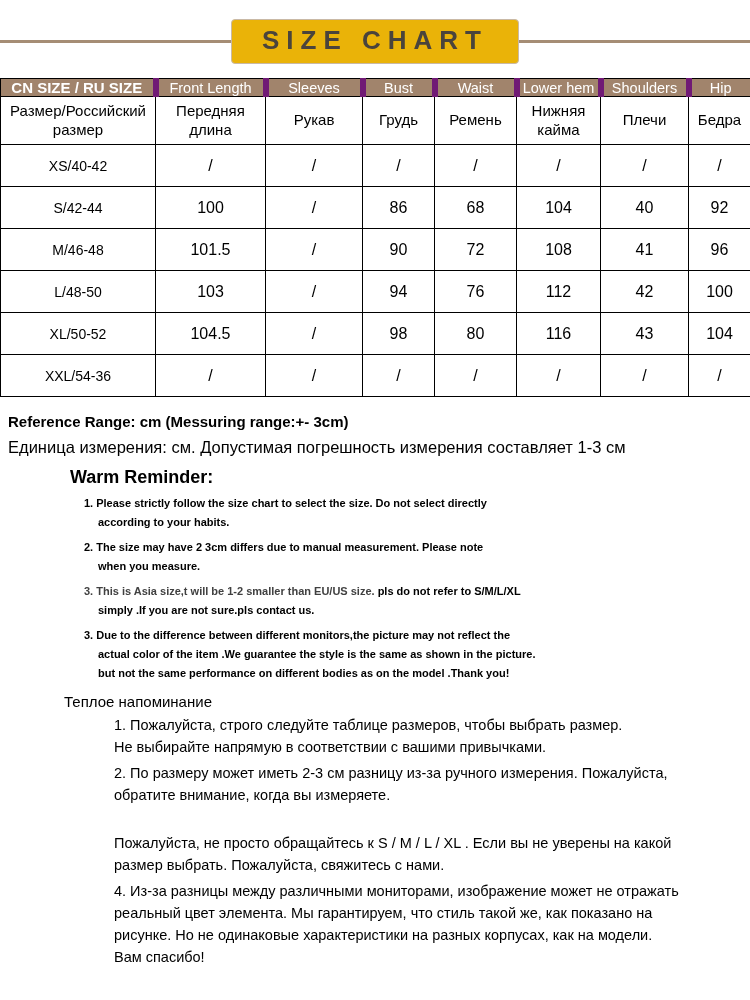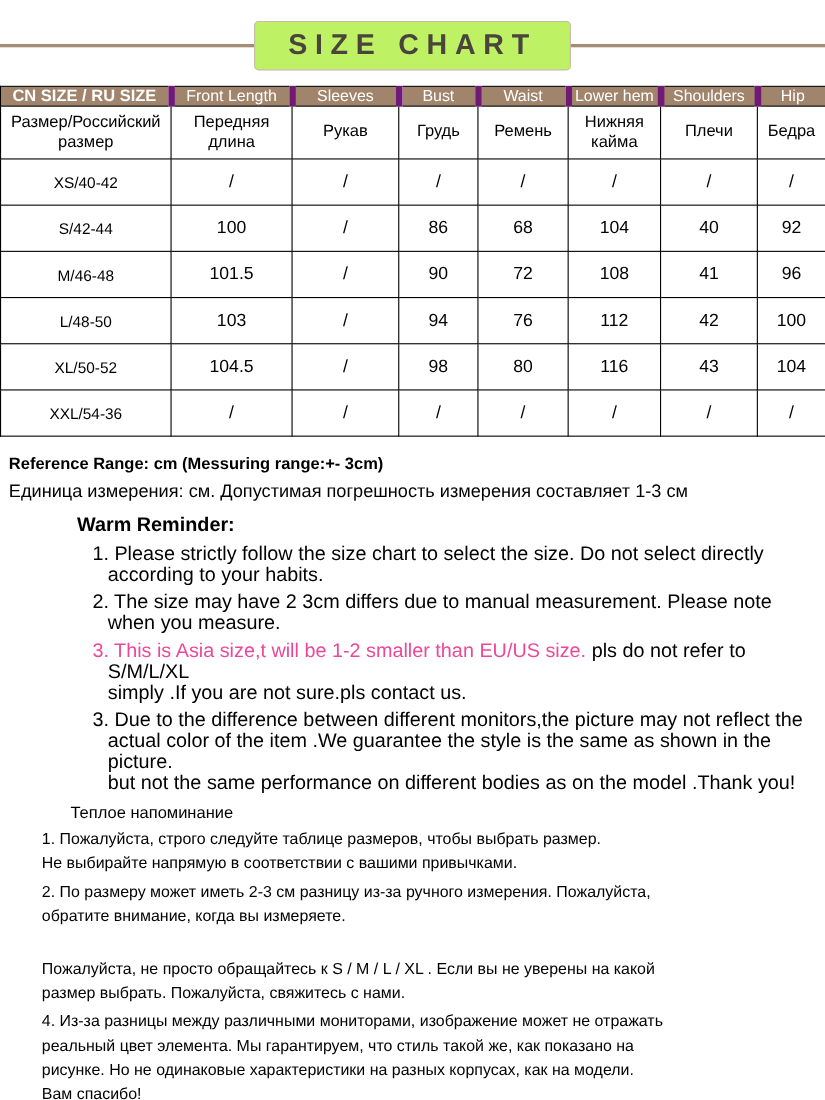--- a/index.html
+++ b/index.html
@@ -15,21 +15,21 @@
   .title-wrap {
     display: flex; align-items: center;
     margin-top: 20px; height: 42px;
   }
   .title-line {
     flex: 1; height: 3px; background: #a58d75;
   }
   .title-box {
     border: 1px solid #c9b9a6; border-radius: 4px;
     padding: 5px 30px 7px 30px;
-    background: #bef264;
+    background: #eab308;
   }
   .title-text {
     font-size: 26px; font-weight: 600;
     letter-spacing: 7px; color: #4a443c;
     white-space: nowrap;
   }
 
   
   table.size-chart {
     width: 750px; margin-top: 16px;
@@ -65,35 +65,35 @@
     margin-top: 8px;
     font-size: 16.5px; font-weight: 400;
   }
   .warm-title {
     margin-top: 10px; margin-left: 62px;
     font-size: 18px; font-weight: 700;
   }
   .en-item {
     margin-top: 6px; margin-left: 76px;
     padding-left: 14px; text-indent: -14px;
-    font-size: 18px; font-weight: 400; line-height: 19px;
+    font-size: 11px; font-weight: 700; line-height: 19px;
     white-space: pre-line;
     max-width: 660px;
   }
   .ru-title {
     margin-top: 10px; margin-left: 56px;
     font-size: 15px; font-weight: 400;
   }
   .ru-item {
-    margin-top: 4px; margin-left: 30px;
+    margin-top: 4px; margin-left: 106px;
     font-size: 14.5px; font-weight: 400; line-height: 22px;
     white-space: pre-line;
     max-width: 670px;
   }
-  .red-text { color: #ec4899; }
+  .red-text { color: #404040; }
 </style>
 </head>
 <body>
 
 <div class="title-wrap">
   <div class="title-line"></div>
   <div class="title-box">
     <span class="title-text">SIZE CHART</span>
   </div>
   <div class="title-line"></div>

